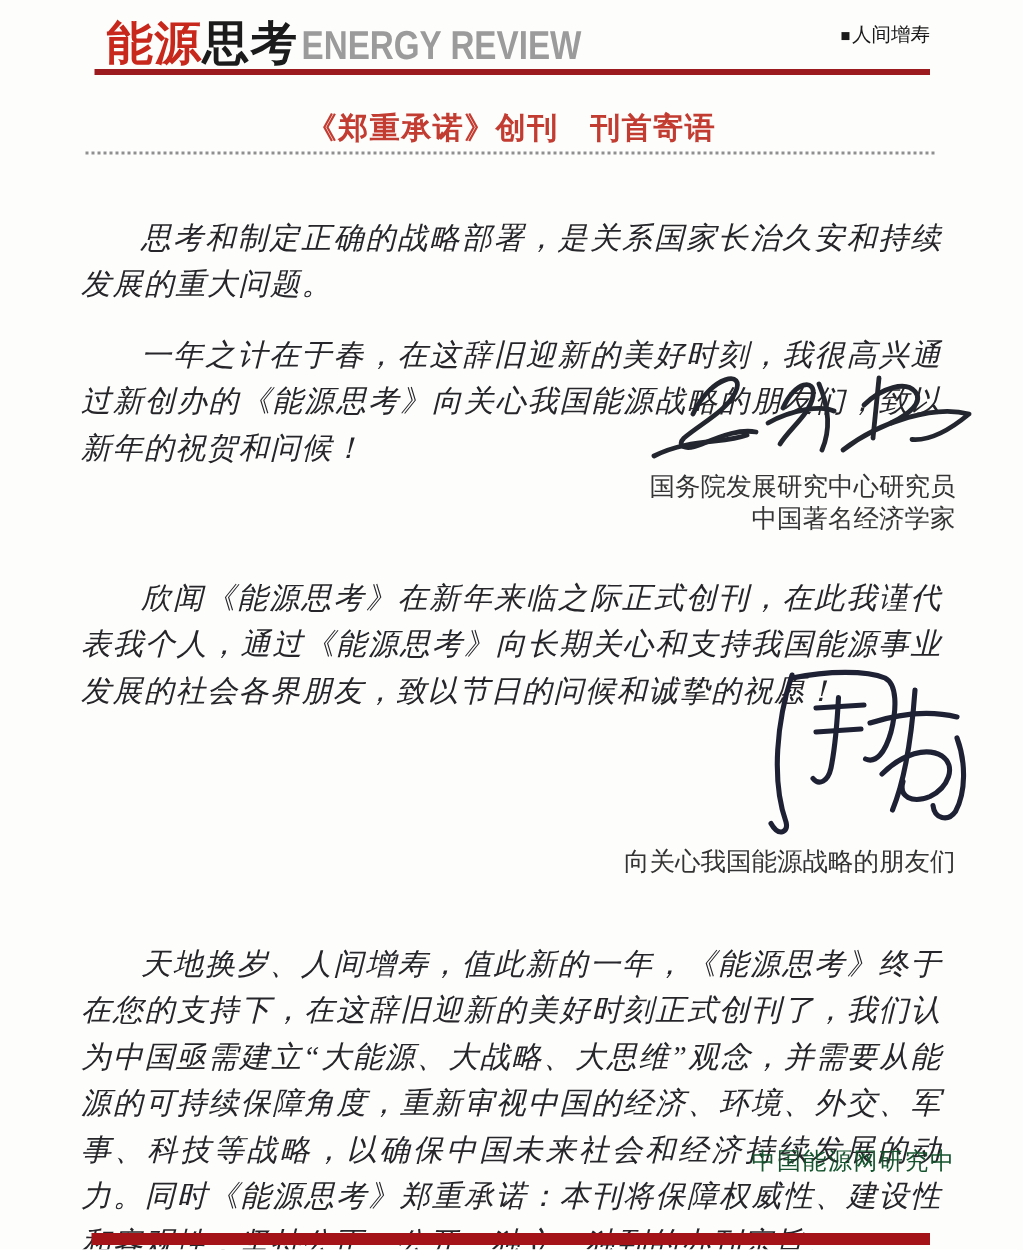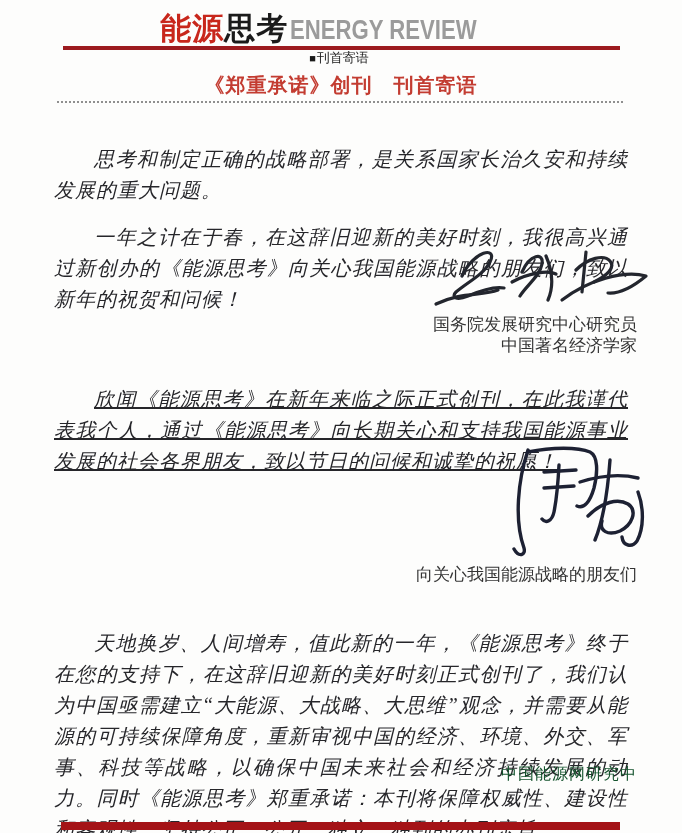--- a/index.html
+++ b/index.html
@@ -9,25 +9,24 @@
     height: 833px;
     margin: 0 auto;
     background: var(--page-bg, #fdfdfc);
     overflow: hidden;
     font-family: "Liberation Serif", "DejaVu Serif", serif;
   }
 
   
   .masthead-row {
     position: absolute;
-    top: 14px; left: 58px; right: 62px;
+    top: 14px; left: 71px; right: 62px;
     display: flex;
     justify-content: space-between;
-    align-items: center;
-    flex-direction: column;
+    align-items: flex-start;
   }
   .logo { white-space: nowrap; line-height: 30px; }
   .logo-cn {
     font-family: "Liberation Sans", "DejaVu Sans", sans-serif;
     font-weight: 900;
     font-size: 31px;
     letter-spacing: 1px;
   }
   .logo-cn.red   { color: var(--accent-red, #c8271c); }
   .logo-cn.black { color: #1b1b1b; }
@@ -80,21 +79,21 @@
     left: 38px; width: 606px;
     font-size: 20px;
     line-height: 31px;
     letter-spacing: 1px;
     color: #26262a;
     font-style: italic;        
     text-align: justify;
   }
   .body-block p { margin: 16px; text-indent: 2em; }
   .block-1 { top: 128px; }
-  .block-2 { top: 368px; text-decoration: underline; }
+  .block-2 { top: 368px; }
   .block-3 { top: 612px; }
 
   
   .signature { position: absolute; }
   .sig-1 { top: 240px; left: 424px; width: 226px; height: 74px; }
   .sig-2 { top: 444px; left: 432px; width: 222px; height: 118px; }
   .signature svg { width: 100%; height: 100%; display: block; }
   .sig-caption {
     position: absolute;
     right: 45px;
@@ -123,21 +122,21 @@
 </head>
 <body>
 
 <div class="page">
 
   <div class="masthead-row">
     <div class="logo">
       <span class="logo-cn red">能源</span><span class="logo-cn black">思考</span><span class="logo-en">ENERGY REVIEW</span>
     </div>
     <div class="section-tag">
-      <span class="sq">■</span><span>刊首寄语</span>
+      <span class="sq">■</span><span>人间增寿</span>
     </div>
   </div>
   <div class="head-rule"></div>
 
   <h1 class="page-title">《郑重承诺》创刊　刊首寄语</h1>
   <div class="dotted-divider"></div>
 
   <section class="body-block block-1">
     <p>思考和制定正确的战略部署，是关系国家长治久安和持续发展的重大问题。</p>
     <p>一年之计在于春，在这辞旧迎新的美好时刻，我很高兴通过新创办的《能源思考》向关心我国能源战略的朋友们，致以新年的祝贺和问候！</p>

